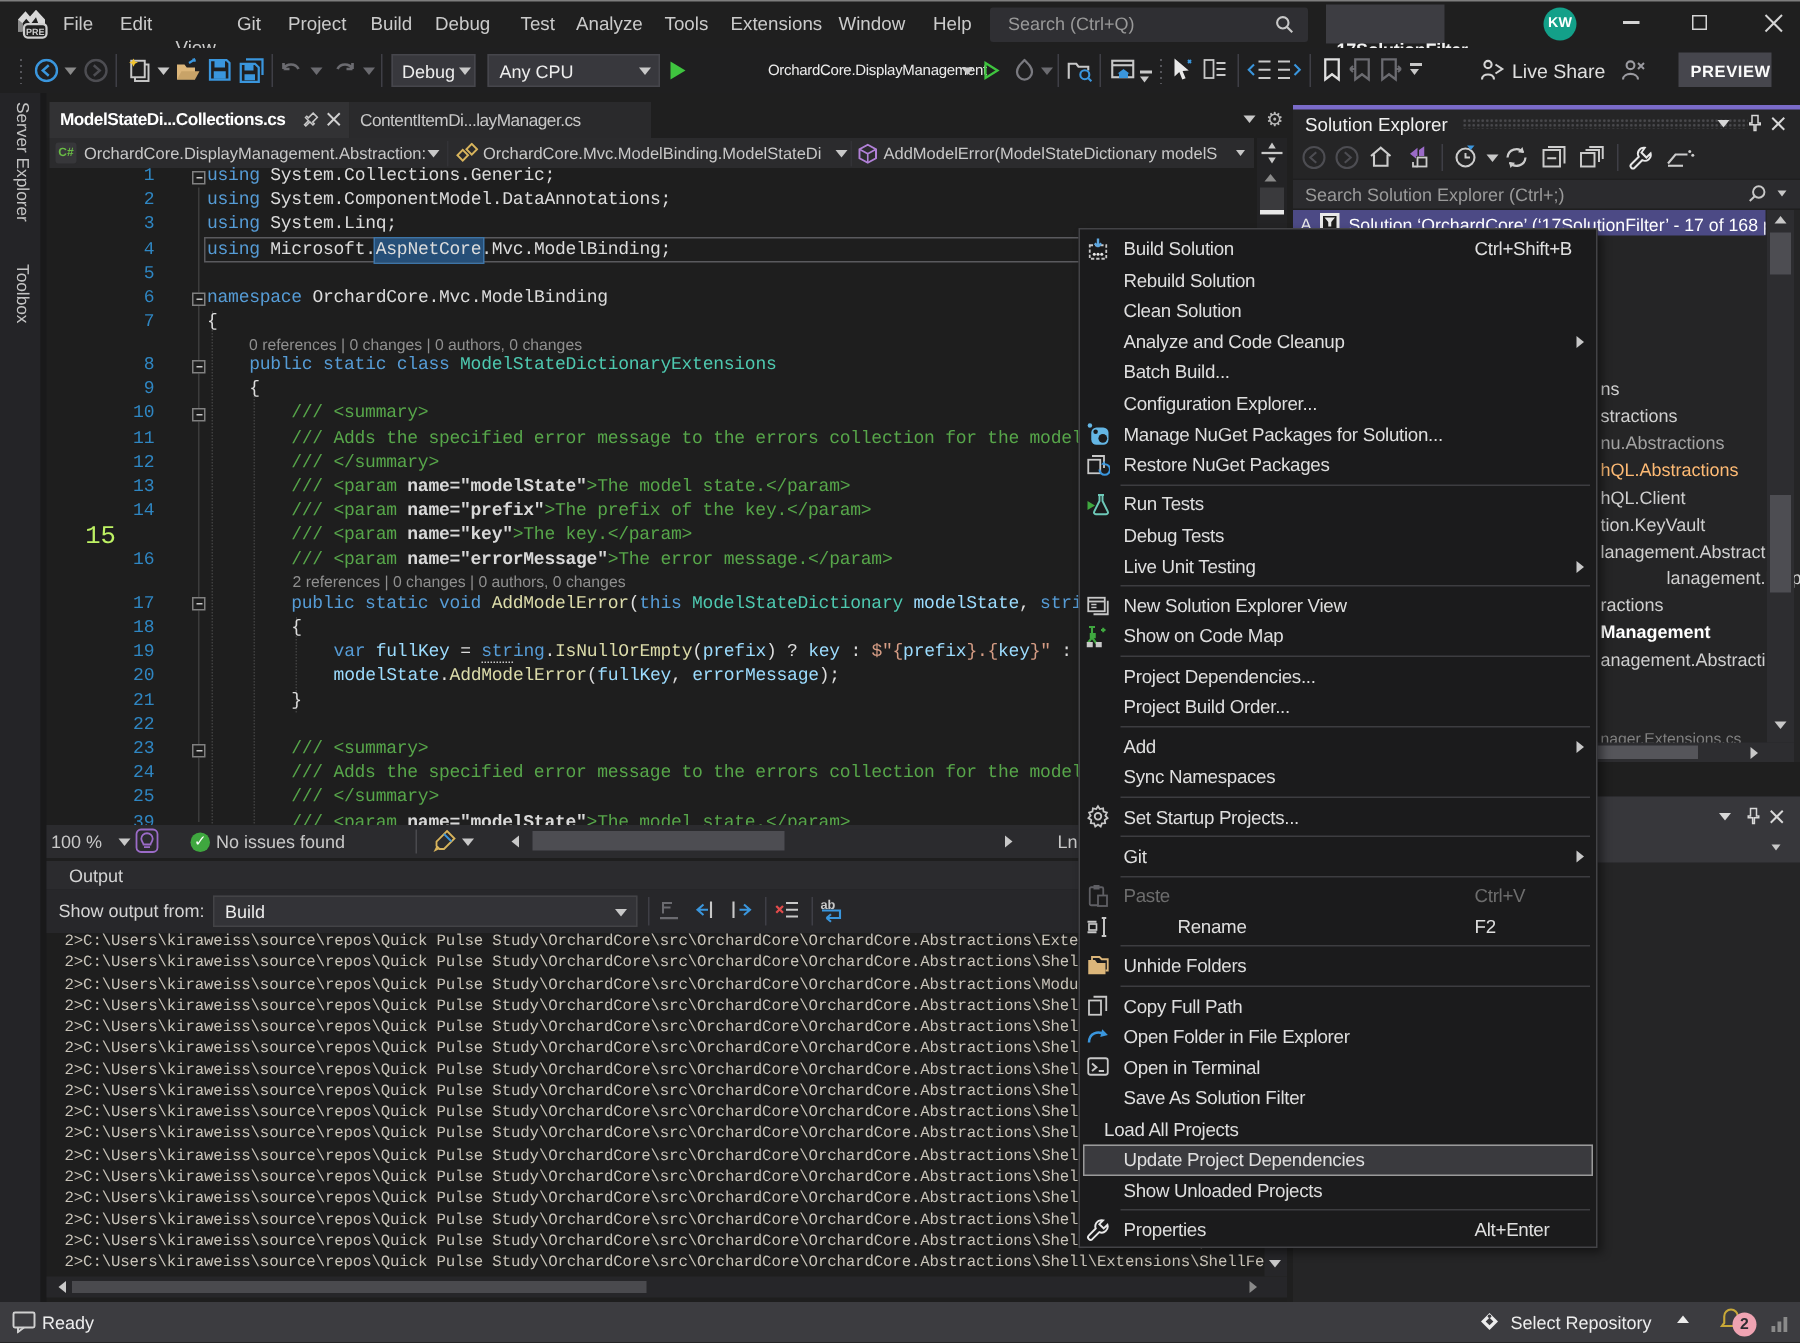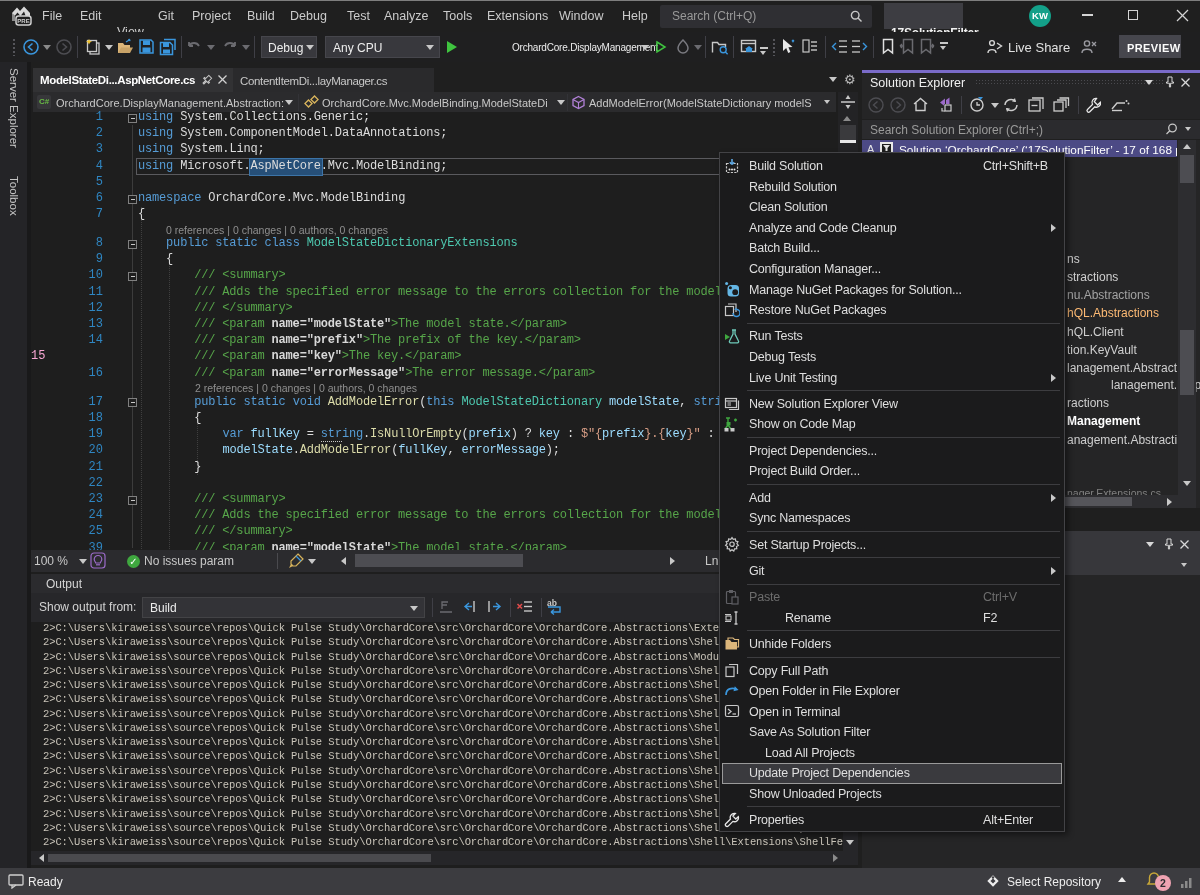--- a/index.html
+++ b/index.html
@@ -181,21 +181,21 @@
   </svg>
 <div class="abs" style="left:1119px;top:35px;width:62px;height:23px;background:#46464d;"></div>
 <div class="abs" style="left:1127px;top:42px;font-size:11px;font-weight:bold;color:#fbfbfb;letter-spacing:0.4px;">PREVIEW</div>
 <div class="abs" style="left:0;top:62px;width:27px;height:806px;background:#242427;"></div>
 <div class="abs" style="left:27px;top:62px;width:6px;height:806px;background:#19191a;"></div>
 <div class="abs" style="left:8px;top:68px;writing-mode:vertical-rl;font-size:11.5px;color:#c4c4c4;">Server Explorer</div>
 <div class="abs" style="left:8px;top:176px;writing-mode:vertical-rl;font-size:11.5px;color:#c4c4c4;">Toolbox</div>
 <div class="abs" style="left:31px;top:62px;width:827px;height:512px;background:#1e1e1e;"></div>
 <div class="abs" style="left:31px;top:62px;width:827px;height:30px;background:#1f1f1f;"></div>
 <div class="abs" style="left:33px;top:68px;width:200px;height:24px;background:#323234;"></div>
-<div class="abs" style="left:40px;top:74px;width:160px;overflow:hidden;white-space:nowrap;font-size:11.5px;font-weight:bold;color:#ffffff;letter-spacing:-0.35px;">ModelStateDi...AspNetCore.cs</div>
+<div class="abs" style="left:40px;top:74px;width:160px;overflow:hidden;white-space:nowrap;font-size:11.5px;font-weight:bold;color:#ffffff;letter-spacing:-0.35px;">ModelStateDi...Collections.cs</div>
 <svg class="abs" style="left:201px;top:74px;" width="12" height="12" viewBox="0 0 12 12">
     <path d="M4 1.5 L8 1.5 L8 6 L9.5 6 L9.5 7.2 L6.6 7.2 L6.6 11 L5.4 11 L5.4 7.2 L2.5 7.2 L2.5 6 L4 6 Z" fill="none" stroke="#c8c8c8" stroke-width="1" transform="rotate(45 6 6)"></path>
   </svg>
 <svg class="abs" style="left:217px;top:74px;" width="11" height="11" viewBox="0 0 11 11">
     <line x1="1.5" y1="1.5" x2="9.5" y2="9.5" stroke="#d0d0d0" stroke-width="1.3"></line>
     <line x1="9.5" y1="1.5" x2="1.5" y2="9.5" stroke="#d0d0d0" stroke-width="1.3"></line>
   </svg>
 <div class="abs" style="left:234px;top:68px;width:200px;height:24px;background:#2a2a2c;"></div>
 <div class="abs" style="left:240px;top:74.5px;font-size:11.5px;color:#c8c8c8;letter-spacing:-0.35px;">ContentItemDi...layManager.cs</div>
 <div class="abs" style="left:233px;top:68px;width:1px;height:24px;background:#2a2a2c;"></div>
@@ -238,21 +238,21 @@
 <div class="abs mono" style="left:31px;top:174.8px;width:72px;text-align:right;font-size:12px;color:#2f86c2;">5</div>
 <div class="abs mono" style="left:31px;top:191.0px;width:72px;text-align:right;font-size:12px;color:#2f86c2;">6</div>
 <div class="abs mono" style="left:31px;top:207.2px;width:72px;text-align:right;font-size:12px;color:#2f86c2;">7</div>
 <div class="abs mono" style="left:31px;top:236.0px;width:72px;text-align:right;font-size:12px;color:#2f86c2;">8</div>
 <div class="abs mono" style="left:31px;top:252.2px;width:72px;text-align:right;font-size:12px;color:#2f86c2;">9</div>
 <div class="abs mono" style="left:31px;top:268.4px;width:72px;text-align:right;font-size:12px;color:#2f86c2;">10</div>
 <div class="abs mono" style="left:31px;top:284.6px;width:72px;text-align:right;font-size:12px;color:#2f86c2;">11</div>
 <div class="abs mono" style="left:31px;top:300.8px;width:72px;text-align:right;font-size:12px;color:#2f86c2;">12</div>
 <div class="abs mono" style="left:31px;top:317.0px;width:72px;text-align:right;font-size:12px;color:#2f86c2;">13</div>
 <div class="abs mono" style="left:31px;top:333.2px;width:72px;text-align:right;font-size:12px;color:#2f86c2;">14</div>
-<div class="abs mono" style="left:31px;top:349.4px;width:72px;text-align:left;font-size:12px;color:#f9a8d4;">15</div>
+<div class="abs mono" style="left:31px;top:349.4px;width:72px;text-align:center;font-size:17px;color:#bef264;">15</div>
 <div class="abs mono" style="left:31px;top:365.6px;width:72px;text-align:right;font-size:12px;color:#2f86c2;">16</div>
 <div class="abs mono" style="left:31px;top:394.8px;width:72px;text-align:right;font-size:12px;color:#2f86c2;">17</div>
 <div class="abs mono" style="left:31px;top:411.0px;width:72px;text-align:right;font-size:12px;color:#2f86c2;">18</div>
 <div class="abs mono" style="left:31px;top:427.2px;width:72px;text-align:right;font-size:12px;color:#2f86c2;">19</div>
 <div class="abs mono" style="left:31px;top:443.4px;width:72px;text-align:right;font-size:12px;color:#2f86c2;">20</div>
 <div class="abs mono" style="left:31px;top:459.6px;width:72px;text-align:right;font-size:12px;color:#2f86c2;">21</div>
 <div class="abs mono" style="left:31px;top:475.8px;width:72px;text-align:right;font-size:12px;color:#2f86c2;">22</div>
 <div class="abs mono" style="left:31px;top:492.0px;width:72px;text-align:right;font-size:12px;color:#2f86c2;">23</div>
 <div class="abs mono" style="left:31px;top:508.2px;width:72px;text-align:right;font-size:12px;color:#2f86c2;">24</div>
 <div class="abs mono" style="left:31px;top:524.4px;width:72px;text-align:right;font-size:12px;color:#2f86c2;">25</div>
@@ -306,21 +306,21 @@
 <div class="abs" style="left:858px;top:92px;width:4px;height:480px;background:#1f1f1f;"></div>
 <div class="abs" style="left:31px;top:550px;width:827px;height:22px;background:#2b2b2e;"></div>
 <div class="abs" style="left:34px;top:554px;font-size:12px;color:#c8c8c8;">100 %</div>
 <div class="abs tri-d" style="left:79px;top:559px;"></div>
 <svg class="abs" style="left:90px;top:552px;" width="16" height="17" viewBox="0 0 16 17">
     <rect x="1" y="1" width="14" height="15" rx="3" fill="none" stroke="#9b6bc8" stroke-width="1.2"></rect>
     <path d="M8 3.5 C10.2 3.5,11.8 5.2,11.8 7.2 C11.8 9,10.5 9.6,10.3 11 L5.7 11 C5.5 9.6,4.2 9,4.2 7.2 C4.2 5.2,5.8 3.5,8 3.5 Z" fill="none" stroke="#9b6bc8" stroke-width="1.2"></path>
     <line x1="6" y1="12.8" x2="10" y2="12.8" stroke="#9b6bc8" stroke-width="1.2"></line>
   </svg>
 <div class="abs" style="left:127px;top:555px;width:13px;height:13px;border-radius:50%;background:#3fa73f;color:#fff;font-size:10px;line-height:13px;text-align:center;">✓</div>
-<div class="abs" style="left:144px;top:554px;font-size:12px;color:#c8c8c8;">No issues param</div>
+<div class="abs" style="left:144px;top:554px;font-size:12px;color:#c8c8c8;">No issues found</div>
 <div class="abs" style="left:277px;top:553px;width:1px;height:16px;background:#4a4a4e;"></div>
 <svg class="abs" style="left:288px;top:552px;" width="17" height="17" viewBox="0 0 17 17">
     <path d="M10 2 L15 7 L8 14 L5 14 L3 12 L3 9 Z" fill="none" stroke="#d8b45c" stroke-width="1.2"></path>
     <path d="M3 12 L1 16 L5 14" fill="#d8b45c"></path>
     <line x1="8" y1="4" x2="13" y2="9" stroke="#3a96dd" stroke-width="1.2"></line>
   </svg>
 <div class="abs tri-d" style="left:308px;top:559px;"></div>
 <div class="abs tri-l" style="left:341px;top:557px;border-right-color:#c8c8c8;"></div>
 <div class="abs" style="left:350px;top:553px;width:455px;height:15px;background:#2b2b2e;"></div>
 <div class="abs" style="left:355px;top:554px;width:168px;height:13px;background:#4d4d52;"></div>
@@ -522,21 +522,21 @@
       <circle cx="10.5" cy="11.5" r="1" fill="#e8e8e8"></circle>
       <path d="M8 1 L8 6.5 M8 6.5 L5.8 4.3 M8 6.5 L10.2 4.3" stroke="#5ea7e0" stroke-width="1.6" fill="none"></path>
     </svg></div>
 <div class="abs" style="left:749px;top:159.2px;font-size:12.5px;letter-spacing:-0.2px;color:#dfdfdf;z-index:52;white-space:nowrap;">Build Solution</div>
 <div class="abs" style="left:983px;top:159.2px;font-size:12.5px;letter-spacing:-0.2px;color:#dfdfdf;z-index:52;">Ctrl+Shift+B</div>
 <div class="abs" style="left:749px;top:179.8px;font-size:12.5px;letter-spacing:-0.2px;color:#dfdfdf;z-index:52;white-space:nowrap;">Rebuild Solution</div>
 <div class="abs" style="left:749px;top:200.3px;font-size:12.5px;letter-spacing:-0.2px;color:#dfdfdf;z-index:52;white-space:nowrap;">Clean Solution</div>
 <div class="abs" style="left:749px;top:220.9px;font-size:12.5px;letter-spacing:-0.2px;color:#dfdfdf;z-index:52;white-space:nowrap;">Analyze and Code Cleanup</div>
 <div class="abs tri-r" style="left:1051px;top:224.2px;z-index:52;"></div>
 <div class="abs" style="left:749px;top:241.4px;font-size:12.5px;letter-spacing:-0.2px;color:#dfdfdf;z-index:52;white-space:nowrap;">Batch Build...</div>
-<div class="abs" style="left:749px;top:262.0px;font-size:12.5px;letter-spacing:-0.2px;color:#dfdfdf;z-index:52;white-space:nowrap;">Configuration Manager...</div>
+<div class="abs" style="left:749px;top:262.0px;font-size:12.5px;letter-spacing:-0.2px;color:#dfdfdf;z-index:52;white-space:nowrap;">Configuration Explorer...</div>
 <div class="abs" style="left:724px;top:281.3px;z-index:52;"><svg width="16" height="16" viewBox="0 0 16 16">
       <rect x="3.5" y="4" width="11.5" height="11.5" rx="3.5" fill="#64b6e4"></rect>
       <circle cx="11.2" cy="11.2" r="2.9" fill="#1b1b1c"></circle>
       <circle cx="6.4" cy="6.8" r="1.5" fill="#1b1b1c"></circle>
       <circle cx="2.6" cy="2.6" r="1.5" fill="#64b6e4"></circle>
     </svg></div>
 <div class="abs" style="left:749px;top:282.5px;font-size:12.5px;letter-spacing:-0.2px;color:#dfdfdf;z-index:52;white-space:nowrap;">Manage NuGet Packages for Solution...</div>
 <div class="abs" style="left:724px;top:301.9px;z-index:52;"><svg width="16" height="16" viewBox="0 0 16 16">
       <rect x="1.5" y="4.5" width="8" height="9" fill="none" stroke="#c8c8c8" stroke-width="1.2"></rect>
       <path d="M4 2 L12 2 L12 10" fill="none" stroke="#c8c8c8" stroke-width="1.2"></path>
@@ -618,21 +618,21 @@
       <path d="M10.8 3.2 L14.6 7 L9.5 8.3 Z" fill="#3a96dd"></path>
     </svg></div>
 <div class="abs" style="left:749px;top:684.0px;font-size:12.5px;letter-spacing:-0.2px;color:#dfdfdf;z-index:52;white-space:nowrap;">Open Folder in File Explorer</div>
 <div class="abs" style="left:724px;top:703.4px;z-index:52;"><svg width="16" height="16" viewBox="0 0 16 16">
       <rect x="1.5" y="2.5" width="13" height="11" rx="1.5" fill="none" stroke="#c8c8c8" stroke-width="1.2"></rect>
       <path d="M4 6 L7 8.5 L4 11" fill="none" stroke="#c8c8c8" stroke-width="1.3"></path>
       <line x1="8.5" y1="11" x2="12" y2="11" stroke="#c8c8c8" stroke-width="1.3"></line>
     </svg></div>
 <div class="abs" style="left:749px;top:704.6px;font-size:12.5px;letter-spacing:-0.2px;color:#dfdfdf;z-index:52;white-space:nowrap;">Open in Terminal</div>
 <div class="abs" style="left:749px;top:725.1px;font-size:12.5px;letter-spacing:-0.2px;color:#dfdfdf;z-index:52;white-space:nowrap;">Save As Solution Filter</div>
-<div class="abs" style="left:765px;top:745.7px;font-size:12.5px;letter-spacing:-0.2px;color:#dfdfdf;z-index:52;white-space:nowrap;">Load All Projects</div>
+<div class="abs" style="left:736px;top:745.7px;font-size:12.5px;letter-spacing:-0.2px;color:#dfdfdf;z-index:52;white-space:nowrap;">Load All Projects</div>
 <div class="abs" style="left:722px;top:763.0px;width:340px;height:20.6px;background:#3a3a3e;border:1px solid #9a9a9a;z-index:51;"></div>
 <div class="abs" style="left:749px;top:766.2px;font-size:12.5px;letter-spacing:-0.2px;color:#dfdfdf;z-index:52;white-space:nowrap;">Update Project Dependencies</div>
 <div class="abs" style="left:749px;top:786.8px;font-size:12.5px;letter-spacing:-0.2px;color:#dfdfdf;z-index:52;white-space:nowrap;">Show Unloaded Projects</div>
 <div class="abs" style="left:747px;top:806.4px;width:313px;height:1px;background:#3d3d40;z-index:52;"></div>
 <div class="abs" style="left:724px;top:811.9px;z-index:52;"><svg width="16" height="16" viewBox="0 0 16 16">
       <path d="M10.5 1.5 a4 4 0 0 0 -4 5.5 L1.8 11.7 a1.7 1.7 0 0 0 2.4 2.4 L8.9 9.4 a4 4 0 0 0 5.4 -4.8 L11.8 7 L8.9 4.1 L11.3 1.6 Z" fill="none" stroke="#e8e8e8" stroke-width="1.3"></path>
     </svg></div>
 <div class="abs" style="left:749px;top:813.1px;font-size:12.5px;letter-spacing:-0.2px;color:#dfdfdf;z-index:52;white-space:nowrap;">Properties</div>
 <div class="abs" style="left:983px;top:813.1px;font-size:12.5px;letter-spacing:-0.2px;color:#dfdfdf;z-index:52;">Alt+Enter</div>
 </body></html>

